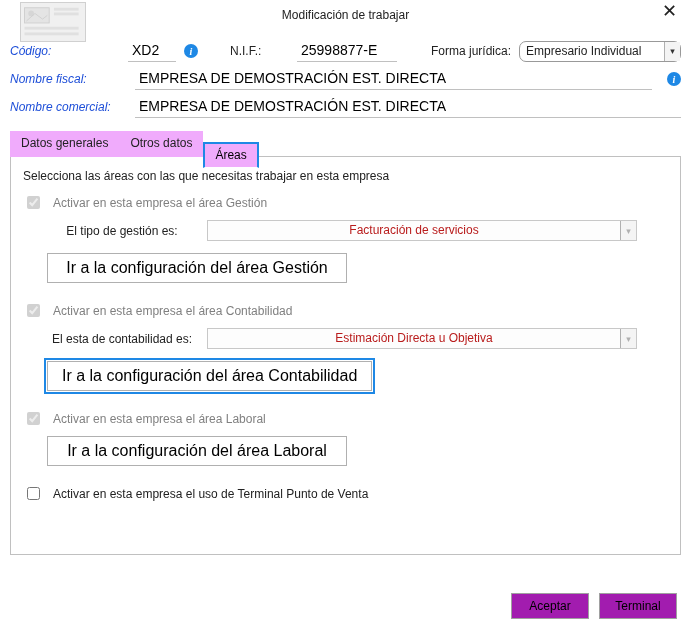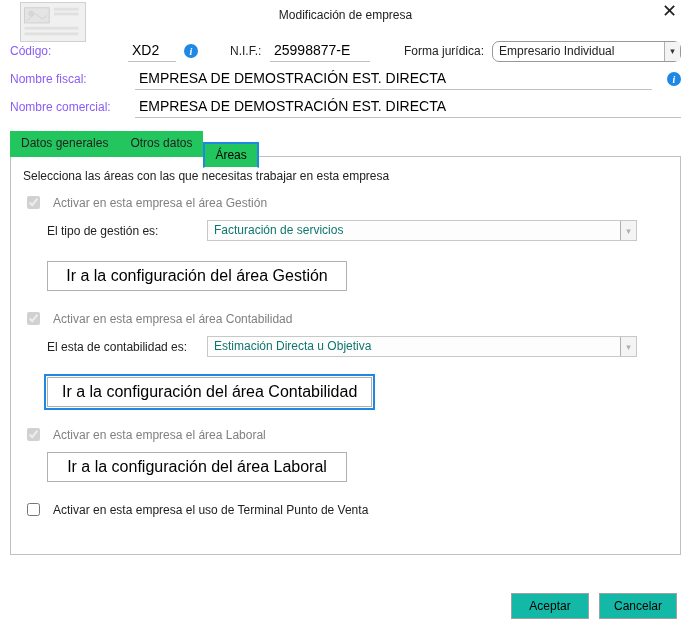--- a/index.html
+++ b/index.html
@@ -39,32 +39,32 @@
     background: #f0f0f0;
   }
   .thumb-placeholder svg { width: 100%; height: 100%; }
 
   .form-row {
     display: flex;
     align-items: center;
     gap: 15px;
     margin-bottom: 6px;
   }
-  .lbl { min-width: 110px; color: #8b5cf6; }
+  .lbl { min-width: 110px; color: #1d4ed8; font-style: italic; }
   .lbl-short { min-width: 32px; }
   .txt-input {
     border: none;
     border-bottom: 1px solid #c0c0c0;
     padding: 2px 4px 3px;
     font-size: 14px;
     font-family: inherit;
     background: #fff;
   }
   .w60 { width: 48px; }
-  .w100 { width: 100px; }
+  .w100 { width: 100px; margin-left: 27px; }
   .flex-grow { flex: 1; }
 
   .info-icon {
     display: inline-flex;
     align-items: center;
     justify-content: center;
     width: 14px;
     height: 14px;
     border-radius: 50%;
     background: #1e88e5;
@@ -88,21 +88,21 @@
   .select-wrap .sel-arrow {
     width: 16px;
     border-left: 1px solid #b0b0b0;
     background: #f4f4f4;
     display: flex;
     align-items: center;
     justify-content: center;
     font-size: 9px;
     color: #333;
   }
-  .select-disabled .sel-text { color: #0f766e; background: #fdfdfd; }
+  .select-disabled .sel-text { color: #b91c1c; background: #fdfdfd; }
   .select-disabled .sel-arrow { color: #b0b0b0; }
   .select-disabled { border-color: #c8c8c8; }
 
   .form-top { margin: 10px 0 12px 0; }
   .row1 { display: flex; align-items: center; gap: 8px; margin-bottom: 6px; }
   .row1 .lbl { width: 110px; min-width:110px;}
 
   
   .tabstrip {
     display: flex;
@@ -110,21 +110,21 @@
     gap: 0;
     margin-top: 10px;
   }
   .tab {
     padding: 4px 10px 5px;
     border: 1px solid transparent;
     border-bottom: none;
     position: relative;
     top: 1px;
     cursor: pointer;
-    background: #22c55e;
+    background: #f0abfc;
   }
   .tab.active-outline {
     border: 2px solid #1e88e5;
     border-bottom: 1px solid #fff;
     color: #000;
     top: 12px;
   }
   .tabcontent {
     border: 1px solid #c0c0c0;
     border-top: none;
@@ -144,21 +144,22 @@
   .cb-row input[type=checkbox] {
     accent-color: #1e88e5;
     width: 13px; height: 13px;
   }
   .cb-row.enabled { color: #222; }
 
   .subrow {
     display: flex;
     align-items: center;
     gap: 10px;
-    margin: 0 0 20px 24px;
+    margin: 0 0 12px 24px;
+    text-align: center;
   }
   .subrow .sublbl { min-width: 150px; }
   .subrow .select-wrap { flex:1; max-width: 430px; }
 
   .cfg-btn {
     display: inline-block;
     margin: 0 0 14px 24px;
     padding: 5px 14px;
     border: 1px solid #b0b0b0;
     background: #fff;
@@ -176,21 +177,21 @@
     position: absolute;
     bottom: 8px;
     right: 14px;
     display: flex;
     gap: 10px;
   }
   .footer .btn {
     min-width: 78px;
     padding: 5px 12px;
     border: 1px solid #a0a0a0;
-    background: #14b8a6;
+    background: #a21caf;
     font-family: inherit;
     font-size: 12px;
     cursor: pointer;
   }
 </style>
 </head>
 <body>
 
 <div class="window">
 
@@ -199,21 +200,21 @@
       <svg viewBox="0 0 66 40">
         <rect x="3" y="5" width="26" height="16" fill="#e4e4e4" stroke="#cfcfcf"></rect>
         <circle cx="10" cy="11" r="3" fill="#d6d6d6"></circle>
         <polyline points="5,19 14,11 22,17 27,13" fill="none" stroke="#d0d0d0"></polyline>
         <rect x="34" y="5" width="26" height="3" fill="#e0e0e0"></rect>
         <rect x="34" y="10" width="26" height="3" fill="#e0e0e0"></rect>
         <rect x="3" y="25" width="57" height="3" fill="#e0e0e0"></rect>
         <rect x="3" y="31" width="57" height="3" fill="#e0e0e0"></rect>
       </svg>
     </div>
-    <span class="title">Modificación de empresa</span>
+    <span class="title">Modificación de trabajar</span>
     <span class="close-x">✕</span>
   </div>
 
   <div class="form-top">
 
     <div class="row1">
       <span class="lbl">Código:</span>
       <input class="txt-input w60" value="XD2" style="">
       <span class="info-icon">i</span>
       <span style="width:16px"></span>
@@ -287,14 +288,14 @@
     <label class="cb-row enabled">
       <input type="checkbox" style="">
       <span>Activar en esta empresa el uso de Terminal Punto de Venta</span>
     </label>
   </div>
 
 </div>
 
 <div class="footer">
   <button class="btn">Aceptar</button>
-  <button class="btn">Cancelar</button>
+  <button class="btn">Terminal</button>
 </div>
 
 </body></html>

